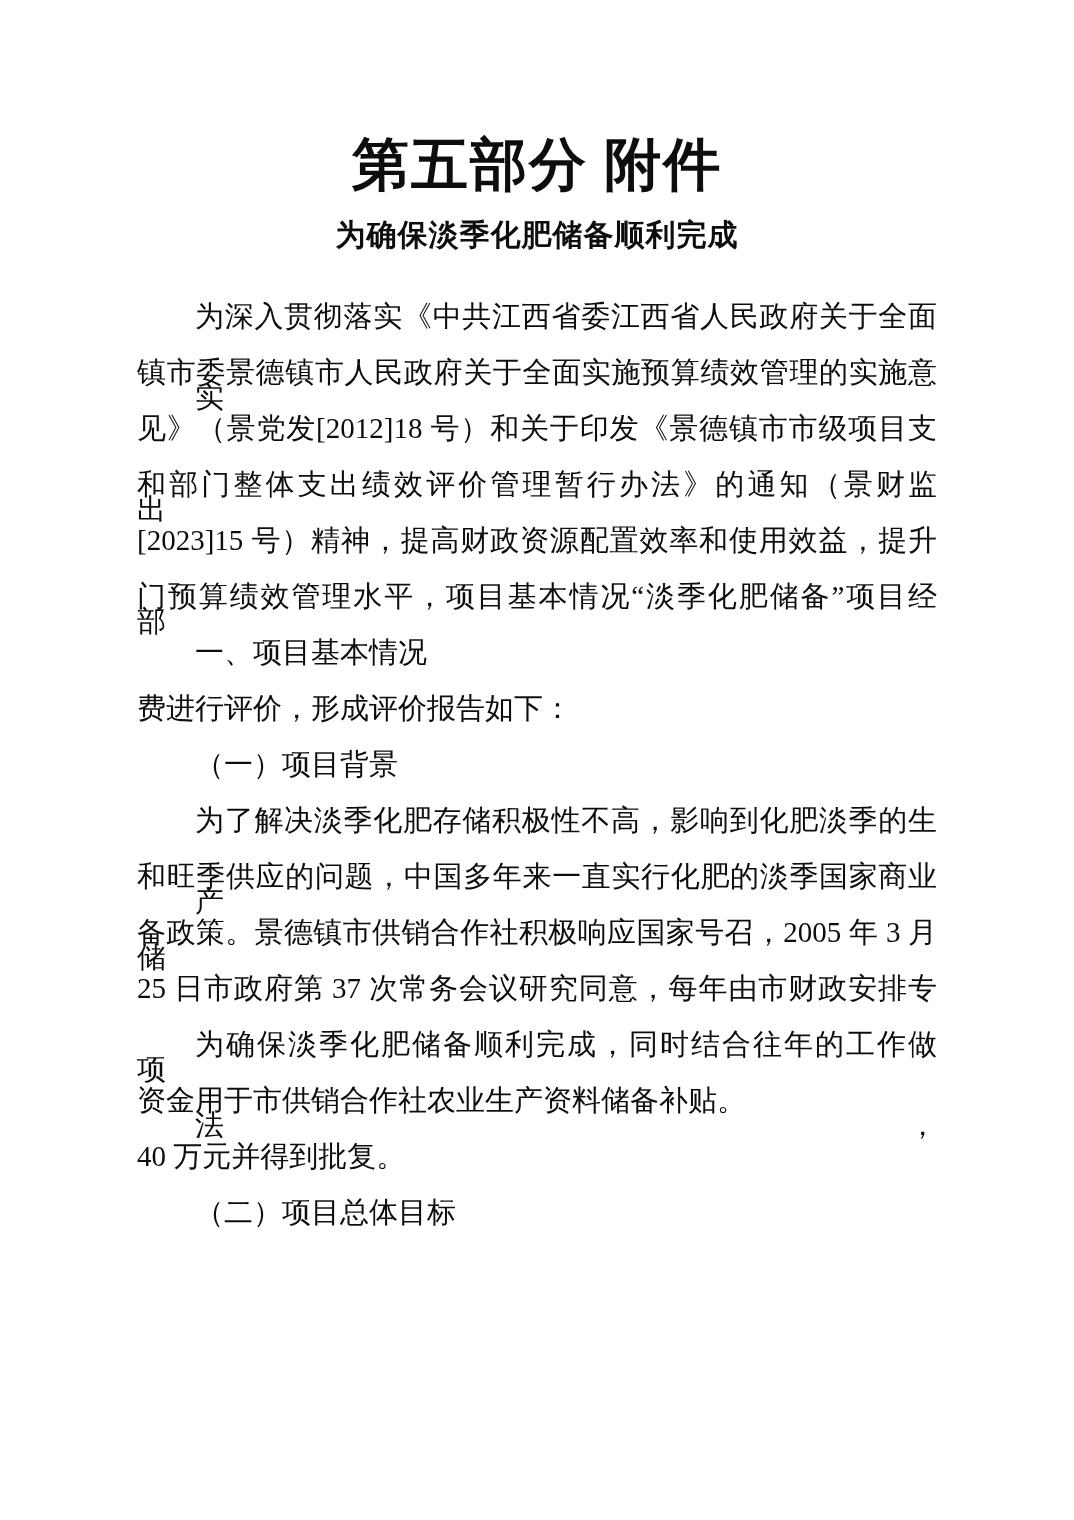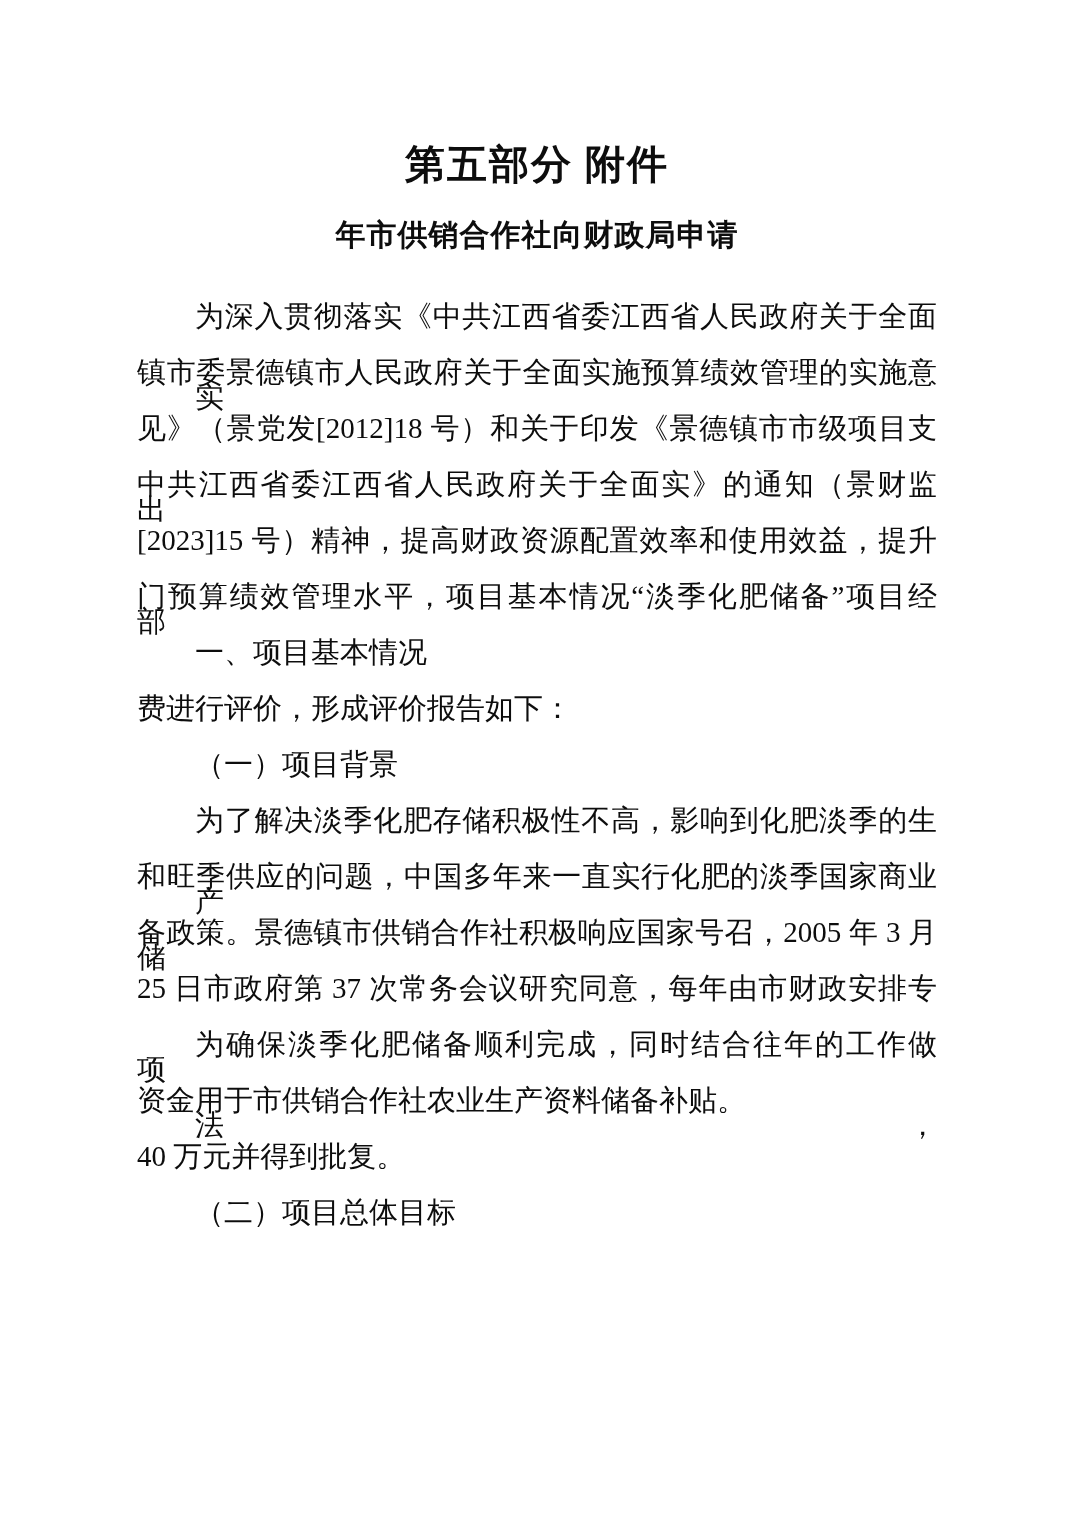--- a/index.html
+++ b/index.html
@@ -14,21 +14,21 @@
     background: #ffffff;
     box-sizing: border-box;
     padding: 140px 137px 0 137px;
     font-family: "Liberation Serif", "DejaVu Serif", serif;
     color: #0d0d0d;
     overflow: hidden;
   }
   .doc-title {
     margin: 0;
     text-align: center;
-    font-size: 40px;
+    font-size: 57px;
     line-height: 50px;
     font-weight: 700;
     letter-spacing: 2px;
     white-space: pre;
   }
   .report-title {
     margin: 26px 0 0 0;
     text-align: center;
     font-size: 30px;
     line-height: 38px;
@@ -51,26 +51,26 @@
   }
   .line.indent {
     padding-left: 58px;
   }
 </style>
 </head>
 <body>
 
 <div class="page">
   <h1 class="doc-title">第五部分 附件</h1>
-  <h2 class="report-title">年市供销合作社向财政局申请</h2>
+  <h2 class="report-title">为确保淡季化肥储备顺利完成</h2>
   <div class="doc-body">
       <div class="line indent justify">为深入贯彻落实《中共江西省委江西省人民政府关于全面实</div>
       <div class="line justify">镇市委景德镇市人民政府关于全面实施预算绩效管理的实施意</div>
       <div class="line justify">见》（景党发[2012]18 号）和关于印发《景德镇市市级项目支出</div>
-      <div class="line justify">中共江西省委江西省人民政府关于全面实》的通知（景财监</div>
+      <div class="line justify">和部门整体支出绩效评价管理暂行办法》的通知（景财监</div>
       <div class="line justify">[2023]15 号）精神，提高财政资源配置效率和使用效益，提升部</div>
       <div class="line justify">门预算绩效管理水平，项目基本情况“淡季化肥储备”项目经</div>
       <div class="line indent">一、项目基本情况</div>
       <div class="line">费进行评价，形成评价报告如下：</div>
       <div class="line indent">（一）项目背景</div>
       <div class="line indent justify">为了解决淡季化肥存储积极性不高，影响到化肥淡季的生产</div>
       <div class="line justify">和旺季供应的问题，中国多年来一直实行化肥的淡季国家商业储</div>
       <div class="line justify">备政策。景德镇市供销合作社积极响应国家号召，2005 年 3 月</div>
       <div class="line justify">25 日市政府第 37 次常务会议研究同意，每年由市财政安排专项</div>
       <div class="line indent justify">为确保淡季化肥储备顺利完成，同时结合往年的工作做法，</div>

